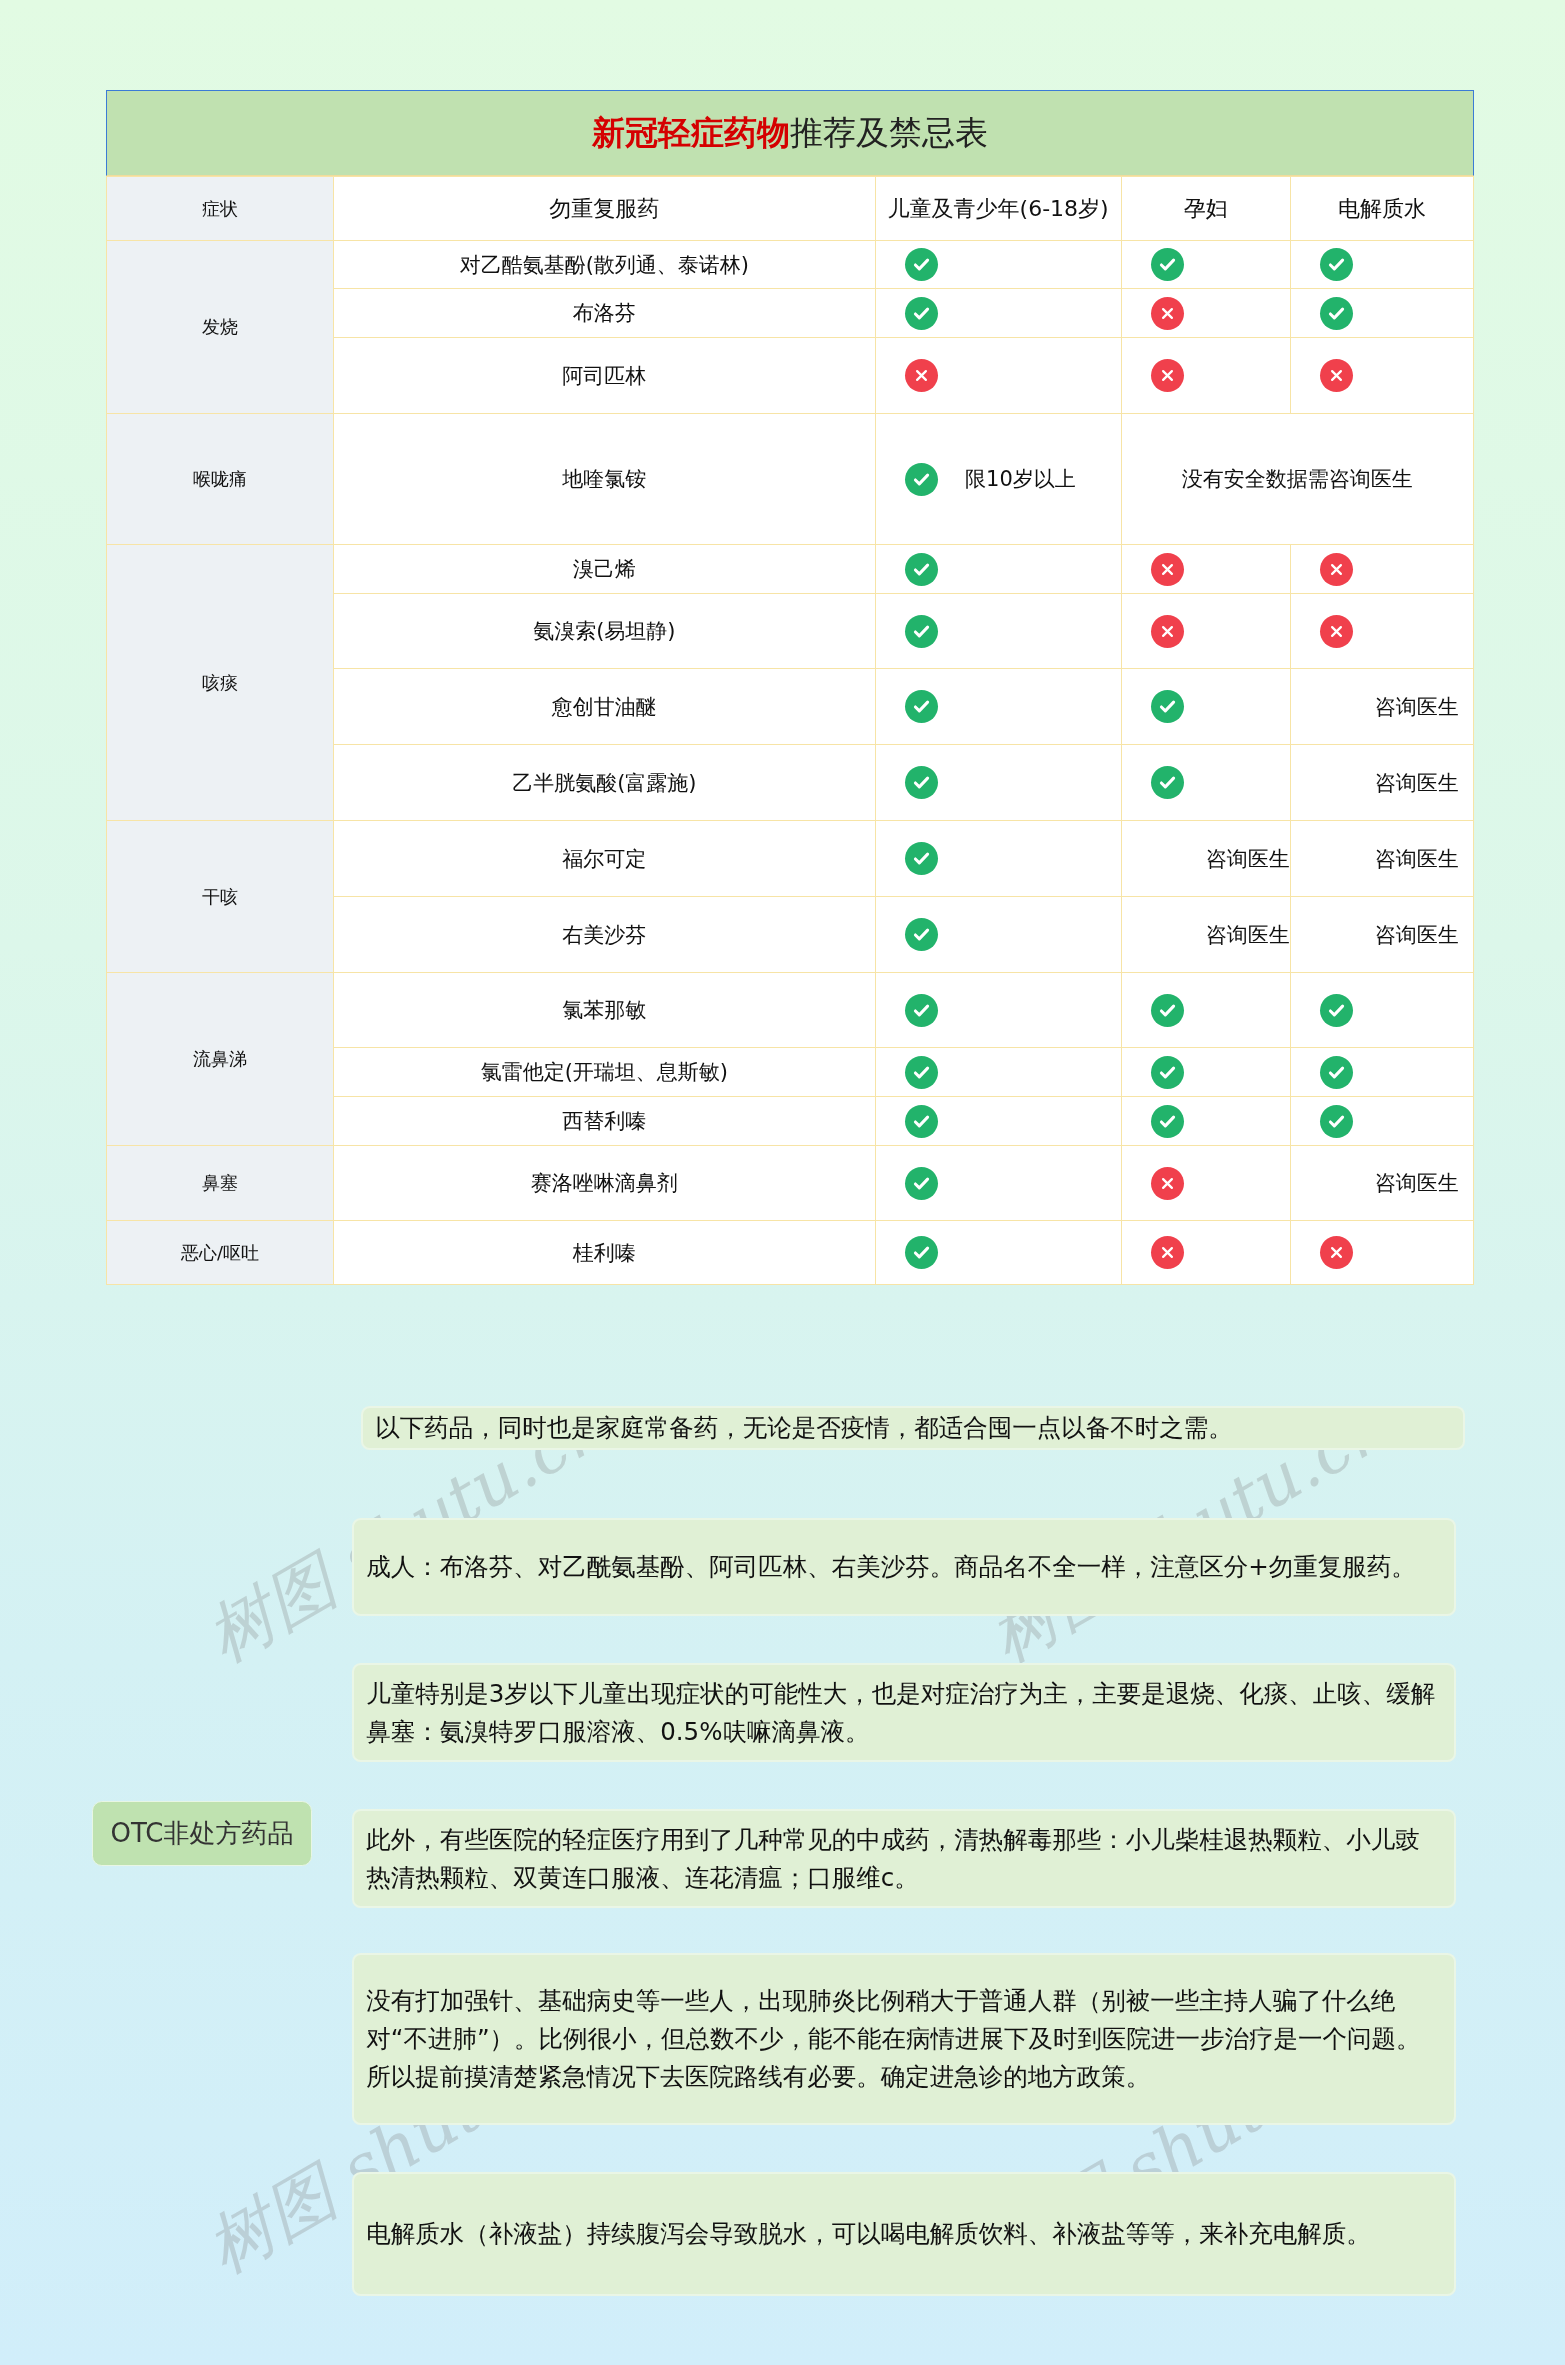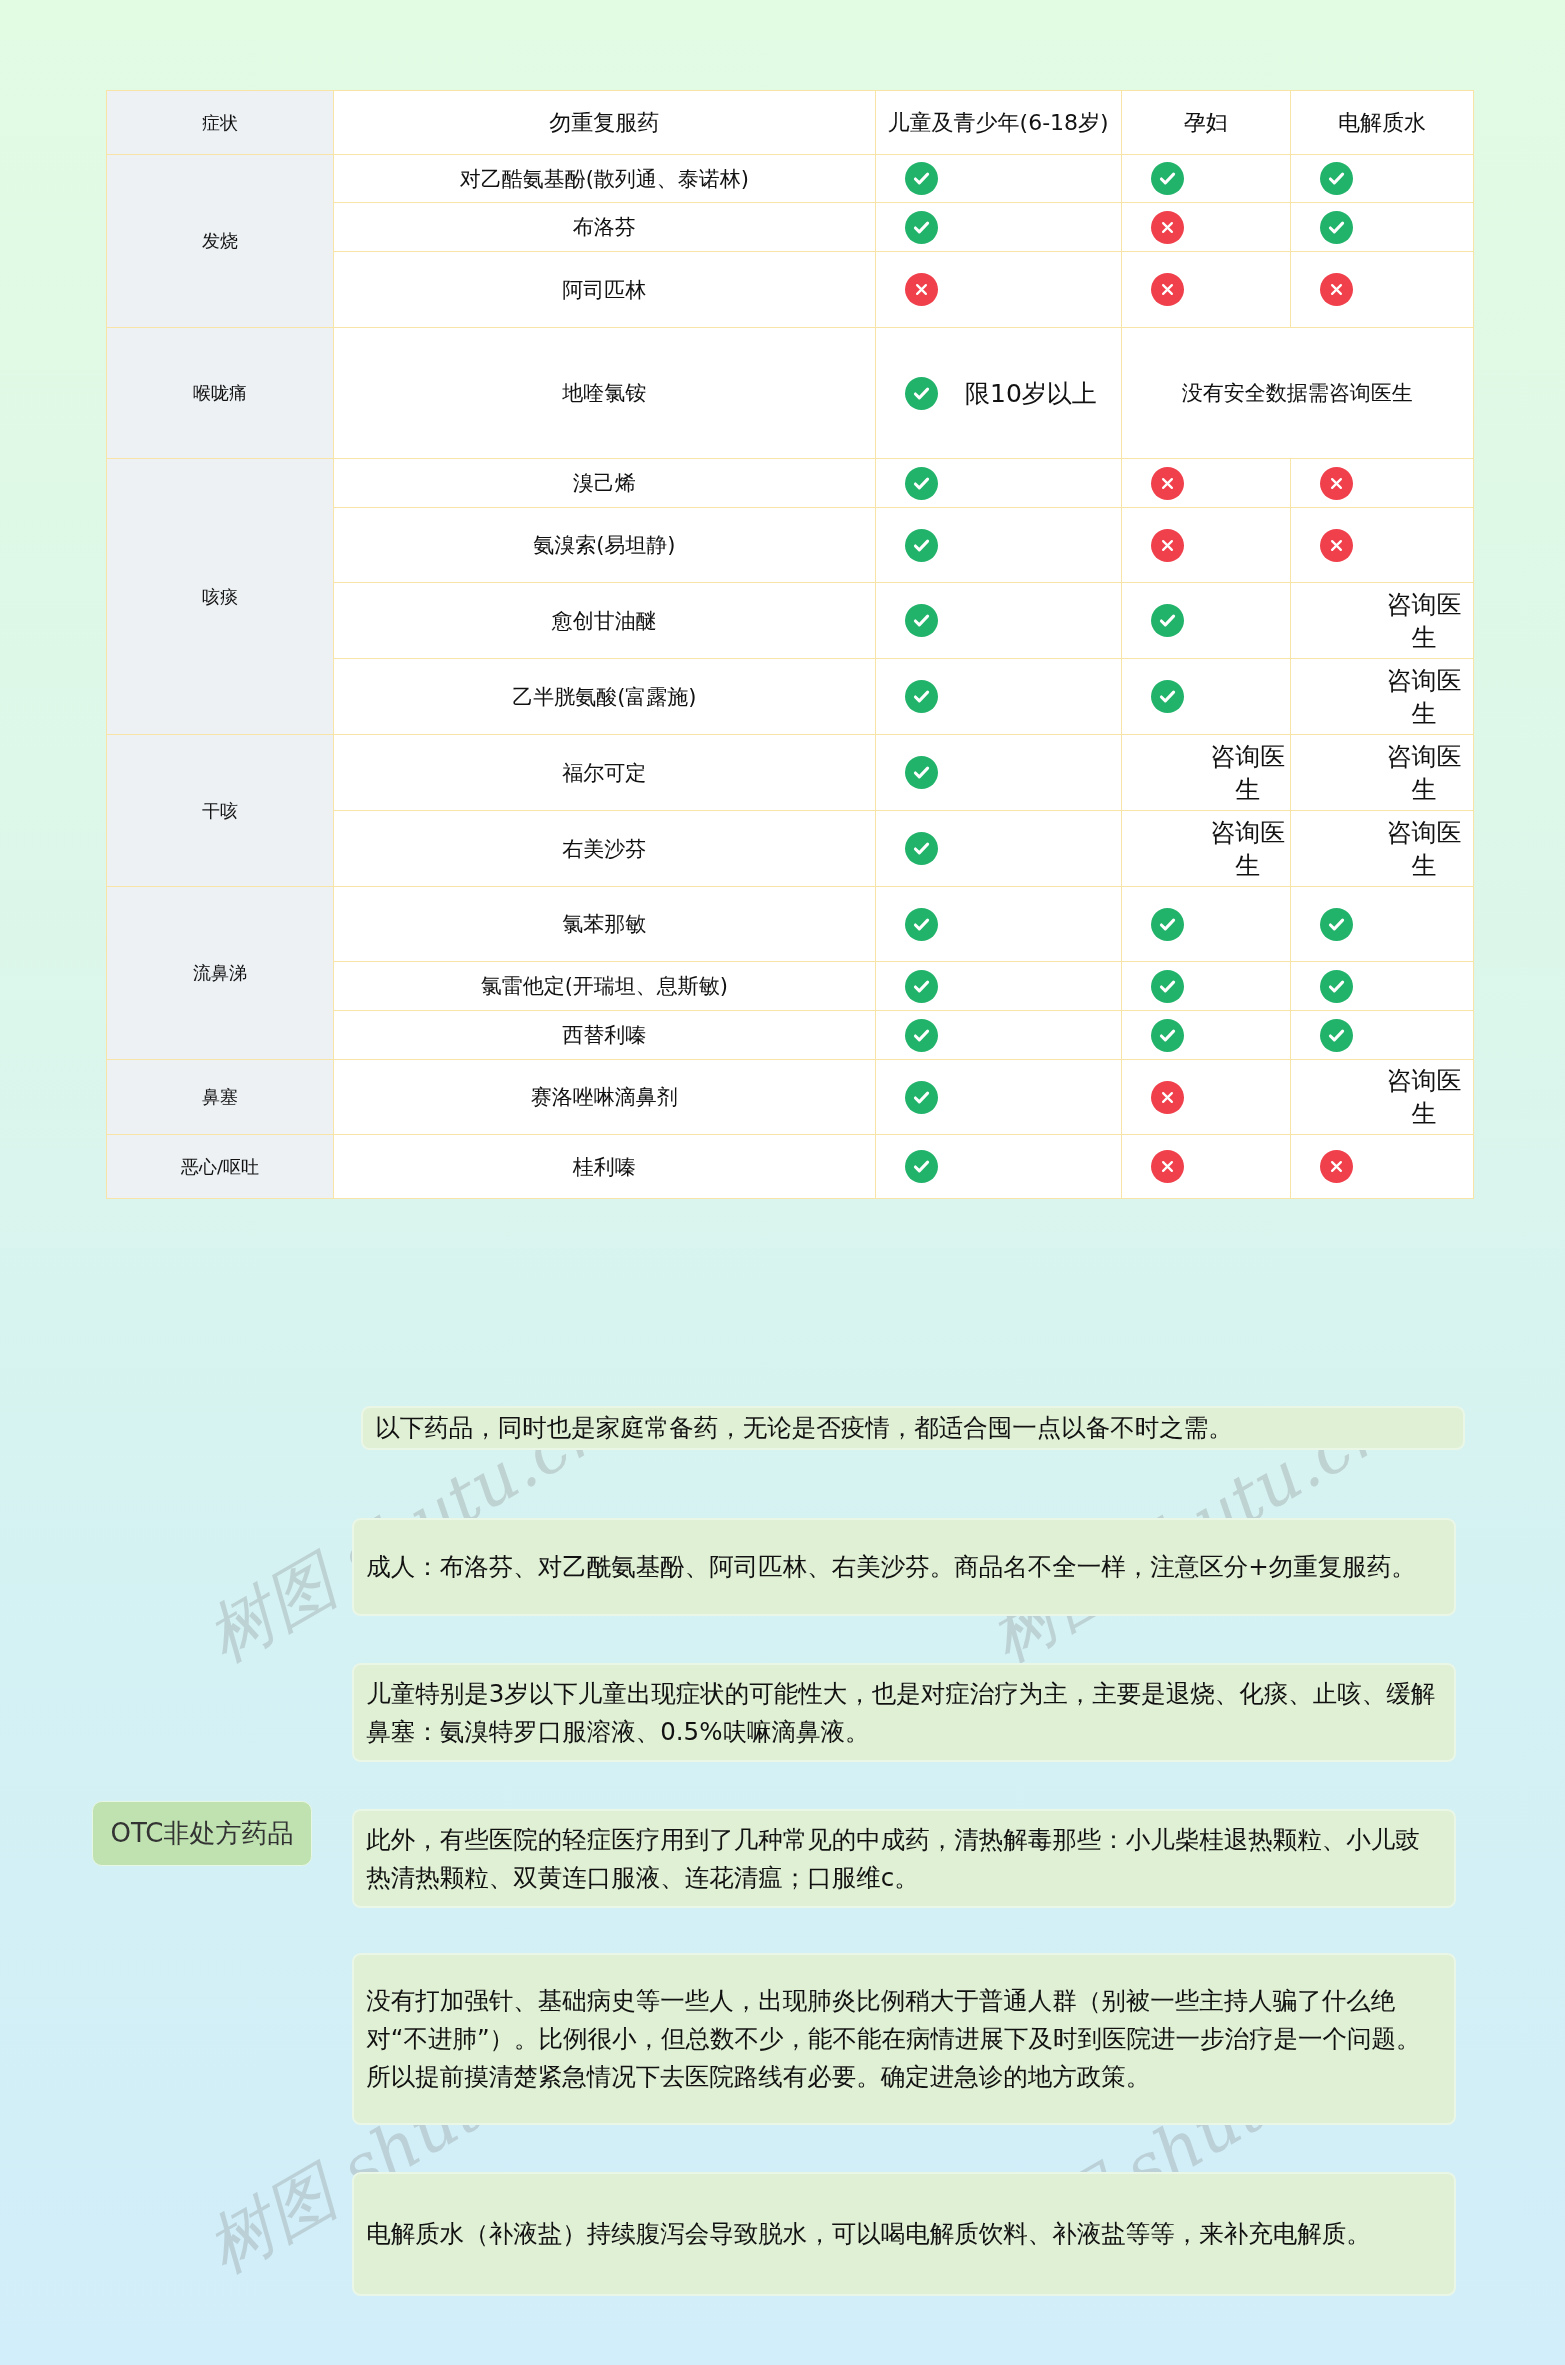--- a/index.html
+++ b/index.html
@@ -49,21 +49,21 @@
     padding-left: 29px;
   }
   .icon {
     display: inline-flex; align-items: center; justify-content: center;
     width: 33px; height: 33px; border-radius: 50%;
     flex-shrink: 0;
   }
   .icon svg { width: 21px; height: 21px; }
   .icon.ok { background: #22b36b; }
   .icon.no { background: #f0404c; }
-  .cell-text { font-size: 25px; }
+  .cell-text { font-size: 21px; }
   .consult { padding-left: 55px; }
   .note {
     position: absolute;
     left: 352px; width: 1104px;
     background: #e0f0d5;
     border: 2.4px solid #eaf6e6;
     border-radius: 8.6px;
     font-size: 24.5px;
     line-height: 38px;
     color: #111;
@@ -98,20 +98,24 @@
 <div class="watermark" style="left:183px; top:263px;">树图 shutu.cn</div>
 <div class="watermark" style="left:966px; top:263px;">树图 shutu.cn</div>
 <div class="watermark" style="left:183px; top:874px;">树图 shutu.cn</div>
 <div class="watermark" style="left:966px; top:874px;">树图 shutu.cn</div>
 <div class="watermark" style="left:183px; top:1486px;">树图 shutu.cn</div>
 <div class="watermark" style="left:966px; top:1486px;">树图 shutu.cn</div>
 <div class="watermark" style="left:183px; top:2097px;">树图 shutu.cn</div>
 <div class="watermark" style="left:966px; top:2097px;">树图 shutu.cn</div>
 
 <div class="table-wrap">
+  <div class="title-bar">
+    <span class="red">新冠轻症药物</span>
+      <span class="dark">推荐及禁忌表</span>
+  </div>
   <table>
     <colgroup>
       <col style="width:227px">
         <col style="width:541px">
         <col style="width:246px">
         <col style="width:169px">
         <col style="width:183px">
     </colgroup>
     <tbody id="tbody">
       <tr style="height:64px">

